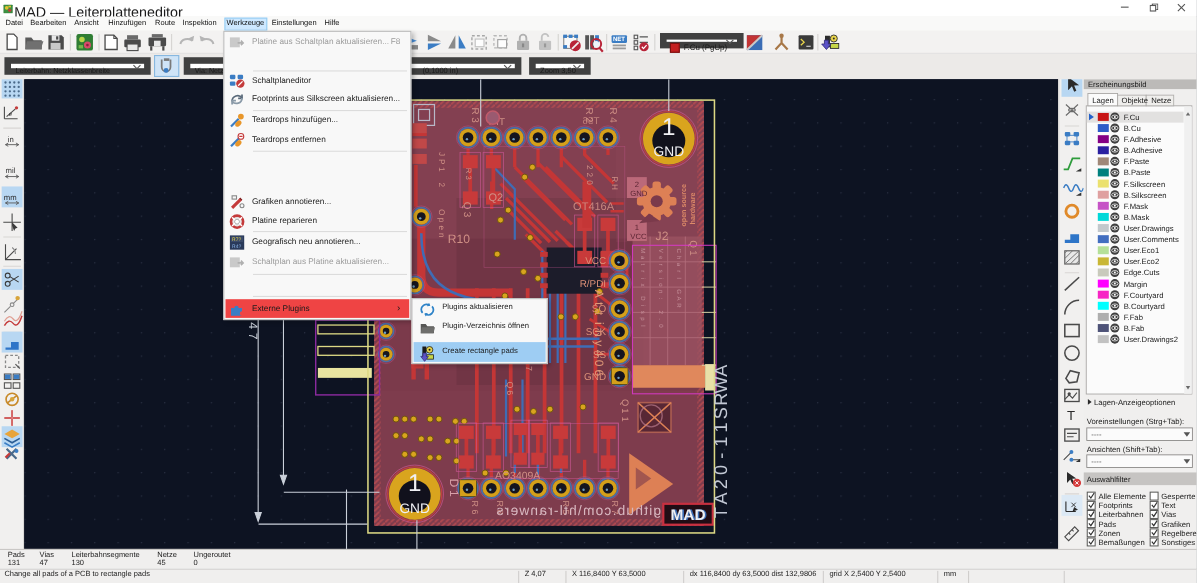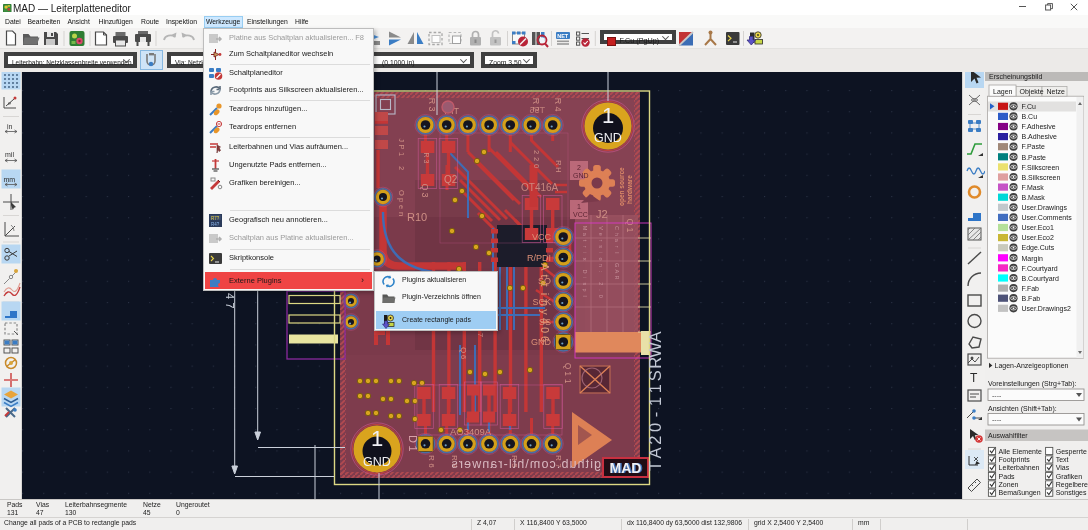--- a/index.html
+++ b/index.html
@@ -1,31 +1,31 @@
 <!DOCTYPE html>
 <html><head>
 <meta charset="utf-8">
 <style>
 * { margin:0; padding:0; box-sizing:border-box; }
 html,body { width:1088px; height:530px; overflow:hidden; font-family:"Liberation Sans", sans-serif; }
 body { position:relative; background:#f0f0f0; }
 .abs { position:absolute; }
 #titlebar { left:0; top:0; width:1088px; height:15px; background:#ffffff; }
-#title-text { left:13px; top:3px; font-size:10px; color:#1a1a1a; }
+#title-text { left:13px; top:3px; font-size:13px; color:#1a1a1a; }
 #menubar { left:0; top:15px; width:1088px; height:13px; background:#f9f9f8; color:#111; }
 .mi { position:absolute; top:1px; height:12px; line-height:12px; font-size:6.8px; }
 #toolbar1 { left:0; top:28px; width:1088px; height:21px; background:#f3f2f1; border-bottom:1px solid #e3e2e0; }
 #toolbar2 { left:0; top:49px; width:1088px; height:23px; background:#eceae8; }
 #lefttb { left:0; top:72px; width:22px; height:427px; background:#f1f0ef; border-right:1px solid #d8d6d4; }
 #canvasbox { left:22px; top:72px; width:940px; height:427px; background:#0d1322; }
 #righttb { left:962px; top:72px; width:23px; height:427px; background:#f1f0ef; border-left:1px solid #d8d6d4; }
 #rightpanel { left:985px; top:72px; width:103px; height:427px; background:#f0efee; }
 #status1 { left:0; top:499px; width:1088px; height:18px; background:#f0efee; border-top:1px solid #c9c7c5; font-size:6.8px; line-height:8px; color:#222; }
 #status2 { left:0; top:517px; width:1088px; height:13px; background:#f0efee; border-top:1px solid #d5d3d1; font-size:6.8px; color:#222; }
-.dd { position:absolute; background:#fff; border:4px solid #404040; font-size:8.5px; color:#1a1a1a; }
+.dd { position:absolute; background:#fff; border:6px solid #404040; font-size:8.5px; color:#1a1a1a; }
 .ddarr { position:absolute; right:4px; top:50%; transform:translateY(-58%) rotate(45deg); width:5px; height:5px; border-right:1.2px solid #555; border-bottom:1.2px solid #555; }
 #mainmenu { left:203px; top:28px; width:171px; height:263px; background:#f8f8f8; border:1px solid #bdbdbd; box-shadow:2px 2px 4px rgba(0,0,0,.25); z-index:50; }
 .mrow { position:absolute; left:1px; width:167px; height:17px; font-size:7.5px; color:#1a1a1a; white-space:nowrap;padding-left:13px; }
 .mrow .txt { position:absolute; left:24px; top:3px; }
 .mrow .sc { position:absolute; right:8px; top:3px; }
 .mrow.grey { color:#9b9b9b; }
 .msep { position:absolute; left:26px; width:140px; height:1px; background:#dcdcdc; }
 .micon { position:absolute; left:3px; top:1px; width:15px; height:15px; }
 #submenu { left:374px; top:271px; width:124px; height:60px; background:#f8f8f8; border:1px solid #bdbdbd; box-shadow:2px 2px 4px rgba(0,0,0,.25); z-index:51; }
 .smrow { position:absolute; left:1px; width:120px; height:17px; font-size:7px; color:#1a1a1a; white-space:nowrap; }
@@ -1008,28 +1008,20 @@
 </div>
 <div id="mainmenu" class="abs">
   <div class="mrow grey" style="top:0.5px">
       <svg class="micon" viewBox="0 0 15 15">
         <rect x="1" y="3" width="9" height="9" fill="#c9c9c9"></rect>
         <path d="M8 8 l5 0 m-2 -2 l2 2 -2 2" stroke="#b0b0b0" fill="none" stroke-width="1.5"></path>
       </svg>
       <span class="txt">Platine aus Schaltplan aktualisieren...</span>
       <span class="sc">F8</span>
     </div>
-  <div class="mrow" style="top:16.5px">
-      <svg class="micon" viewBox="0 0 15 15">
-        <path d="M7.5 2 v4 m0 3 v4 M3 7.5 h3" stroke="#8a2020" fill="none"></path>
-        <path d="M6 5 l5 2.5 -5 2.5 z" fill="#c8a060" stroke="#7a1a1a" stroke-width="0.8"></path>
-        <circle cx="12" cy="7.5" r="1.4" fill="#c43a3a"></circle>
-      </svg>
-      <span class="txt">Zum Schaltplaneditor wechseln</span>
-    </div>
   <div class="msep" style="top:34.5px"></div>
   <div class="mrow" style="top:35.5px">
       <svg class="micon" viewBox="0 0 15 15">
         <g fill="#3b7dc4">
           <rect x="1" y="2" width="5" height="4" rx="1"></rect>
           <rect x="8" y="2" width="5" height="4" rx="1"></rect>
           <rect x="1" y="8" width="5" height="4" rx="1"></rect>
         </g>
         <circle cx="10.5" cy="10" r="3.8" fill="#c43a3a"></circle>
         <path d="M8.5 12 l4 -4" stroke="#fff" stroke-width="1.2"></path>
@@ -1057,70 +1049,55 @@
     </div>
   <div class="mrow" style="top:72px">
       <svg class="micon" viewBox="0 0 15 15">
         <path d="M2 13 L9 6" stroke="#3b7dc4" stroke-width="2"></path>
         <path d="M6 10 q3 -4 5 -2 t-2 5 q-4 1 -3 -3" fill="#e8962a"></path>
         <circle cx="11" cy="4" r="2.6" fill="#e8962a"></circle>
       </svg>
       <span class="txt">Teardrops hinzufügen...</span>
     </div>
   <div class="msep" style="top:108px"></div>
-  <div class="mrow" style="top:110px">
-      <svg class="micon" viewBox="0 0 15 15">
-        <path d="M2 4 h8 M2 7 h6" stroke="#c43a3a" stroke-width="1.6"></path>
-        <path d="M9 13 l0 -8 3.5 2 -1.5 0.5 1.5 3 -1.5 1 -1 -2.5 z" fill="#8a3a3a" stroke="#6a2a2a" stroke-width="0.6"></path>
-      </svg>
-      <span class="txt">Leiterbahnen und Vias aufräumen...</span>
-    </div>
-  <div class="mrow" style="top:128px">
-      <svg class="micon" viewBox="0 0 15 15">
-        <line x1="7.5" y1="1" x2="7.5" y2="11" stroke="#c43a3a" stroke-width="1.8"></line>
-        <path d="M4 11 h7 M5.5 13 h4" stroke="#6a6a6a" stroke-width="1.4"></path>
-        <path d="M4 3 l7 0" stroke="#c43a3a" stroke-width="1.2"></path>
-      </svg>
-      <span class="txt">Ungenutzte Pads entfernen...</span>
-    </div>
   <div class="mrow" style="top:145.5px">
       <svg class="micon" viewBox="0 0 15 15">
         <path d="M2 12 L10 4 l2 2 -8 8 z" fill="#c43a3a"></path>
         <path d="M10 4 l2 2" stroke="#7a1a1a"></path>
         <rect x="3" y="2" width="4" height="3" fill="none" stroke="#888"></rect>
         <circle cx="12" cy="11" r="1.8" fill="none" stroke="#888"></circle>
       </svg>
-      <span class="txt">Grafiken bereinigen...</span>
+      <span class="txt">Grafiken annotieren...</span>
+    </div>
+  <div class="mrow" style="top:163.5px">
+      <svg class="micon" viewBox="0 0 15 15">
+        <circle cx="7.5" cy="7.5" r="5.5" fill="#e8e8e8" stroke="#c43a3a" stroke-width="2.4"></circle>
+        <circle cx="7.5" cy="7.5" r="2.2" fill="#fff" stroke="#888" stroke-width="0.6"></circle>
+        <path d="M3 3.5 l2.5 2.5 M12 3.5 l-2.5 2.5 M3 11.5 l2.5 -2.5 M12 11.5 l-2.5 -2.5" stroke="#fff" stroke-width="1.4"></path>
+      </svg>
+      <span class="txt">Platine reparieren</span>
     </div>
   <div class="msep" style="top:181px"></div>
   <div class="mrow" style="top:183px">
       <svg class="micon" viewBox="0 0 15 15">
         <rect x="1" y="1" width="13" height="13" fill="#2a3a5a"></rect>
         <rect x="2" y="2" width="11" height="5" fill="#3a4a6a"></rect>
         <text x="3" y="6.5" font-size="4.5" fill="#e8d44a" font-family="Liberation Sans">R7?</text>
         <text x="3" y="12.5" font-size="4.5" fill="#8ab4e8" font-family="Liberation Sans">R4?</text>
       </svg>
       <span class="txt">Geografisch neu annotieren...</span>
     </div>
   <div class="mrow grey" style="top:201px">
       <svg class="micon" viewBox="0 0 15 15">
         <rect x="1" y="3" width="9" height="9" fill="#c9c9c9"></rect>
         <path d="M8 8 l5 0 m-2 -2 l2 2 -2 2" stroke="#b0b0b0" fill="none" stroke-width="1.5"></path>
       </svg>
       <span class="txt">Schaltplan aus Platine aktualisieren...</span>
     </div>
   <div class="msep" style="top:219.5px"></div>
-  <div class="mrow" style="top:221px">
-      <svg class="micon" viewBox="0 0 15 15">
-        <rect x="1" y="2" width="13" height="11" rx="1" fill="#3a3a3a"></rect>
-        <path d="M3 5 l2.5 2.5 -2.5 2.5" stroke="#e8d44a" fill="none" stroke-width="1.1"></path>
-        <line x1="7" y1="11" x2="11" y2="11" stroke="#e8e8e8"></line>
-      </svg>
-      <span class="txt">Skriptkonsole</span>
-    </div>
   <div class="msep" style="top:239.5px"></div>
   <div class="mrow" style="top:242.5px;background:#ef4444;height:17.5px">
       <svg class="micon" style="top:2px" viewBox="0 0 15 15">
         <path d="M2 6 h3 a2 2 0 1 1 4 0 h3 v3 a2 2 0 1 0 0 4 v0 h-10 z" fill="#3b7dc4"></path>
       </svg>
       <span class="txt" style="top:4px">Externe Plugins</span>
       <span class="sc" style="top:3.5px;font-size:9px">›</span>
     </div>
 </div>
 <div id="submenu" class="abs">

